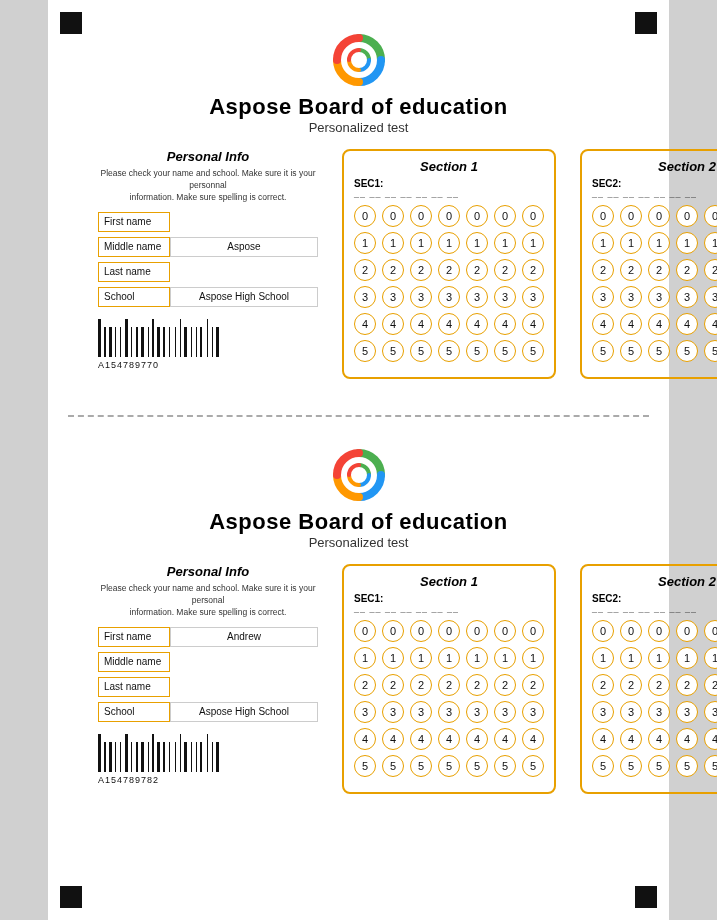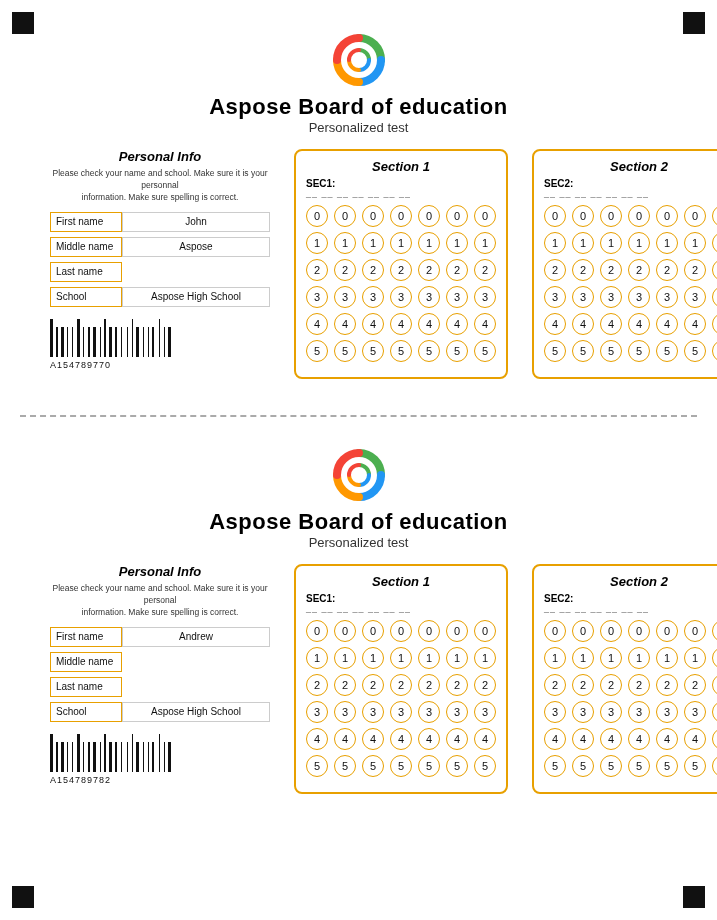--- a/index.html
+++ b/index.html
@@ -5,21 +5,21 @@
     * { box-sizing: border-box; margin: 0; padding: 0; }
     body {
       background: #d0d0d0;
       display: flex;
       justify-content: center;
       align-items: flex-start;
       min-height: 920px;
       font-family: Arial, sans-serif;
     }
     .page {
-      width: 717px;
+      width: 621px;
       min-height: 920px;
       background: #ffffff;
       position: relative;
       padding: 20px;
     }
     .corner-mark {
       width: 22px;
       height: 22px;
       background: #111;
       position: absolute;
@@ -228,21 +228,20 @@
     </div>
 
     <div class="main-cols">
 
       <div class="personal-info">
         <div class="section-title"><em>Personal Info</em></div>
         <div class="personal-note">Please check your name and school. Make sure it is your personnal<br>information. Make sure spelling is correct.</div>
 
         <div class="field-row">
           <div class="field-label">First name</div>
-          <div class="field-value">John</div>
         </div>
         <div class="field-row">
           <div class="field-label">Middle name</div>
           <div class="field-value">Aspose</div>
         </div>
         <div class="field-row">
           <div class="field-label">Last name</div>
         </div>
         <div class="field-row">
           <div class="field-label">School</div>

